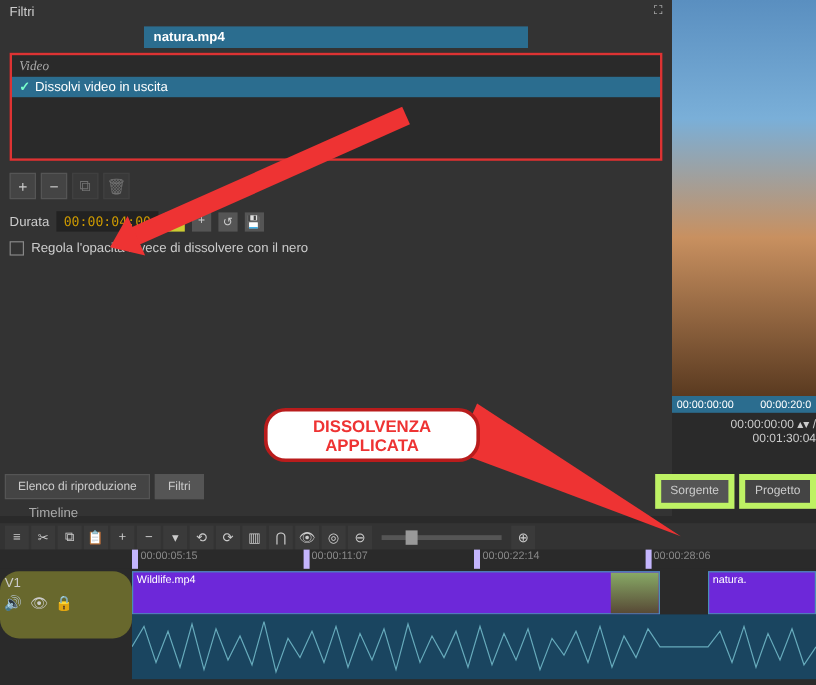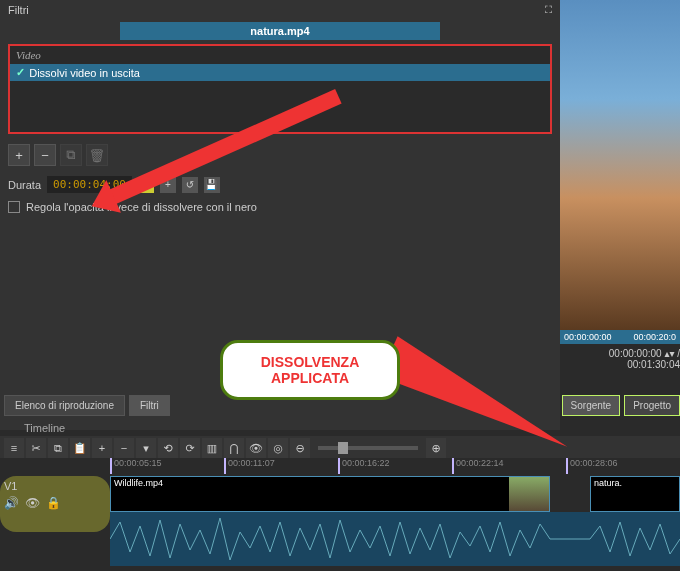--- a/index.html
+++ b/index.html
@@ -1,69 +1,69 @@
 <!DOCTYPE html>
 <html><head>
 <meta charset="utf-8">
 <style>
 * { margin: 0; padding: 0; box-sizing: border-box; font-family: Arial, sans-serif; }
 body { background: #2a2a2a; color: #ccc; width: 680px; height: 571px; position: relative; overflow: hidden; font-size: 11px; }
 .panel { background: #333; }
 .filters-panel { width: 560px; height: 430px; position: relative; }
 .filters-header { padding: 4px 8px; color: #ccc; display: flex; justify-content: space-between; }
-.clip-name-bar { background: #2b6d8f; color: #fff; padding: 3px 8px; text-align: center; margin: 2px 120px 0 120px; font-weight: bold; }
+.clip-name-bar { background: #2b6d8f; color: #fff; padding: 3px 8px; text-align: left; margin: 2px 120px 0 120px; font-weight: bold; }
 .filter-list { margin: 4px 8px; background: #2a2a2a; height: 90px; border: 2px solid #d33; position: relative; }
 .group-label { padding: 3px 6px; color: #aaa; font-style: italic; font-family: Liberation Serif, serif; }
 .filter-item { background: #2b6d8f; color: #fff; padding: 2px 6px; display: flex; align-items: center; gap: 4px; }
 .check { color: #7fc; font-weight: bold; }
 .toolbar { display: flex; gap: 4px; padding: 6px 8px; }
 .tool-btn { width: 22px; height: 22px; background: #444; border: 1px solid #555; display: flex; align-items: center; justify-content: center; cursor: pointer; color: #ccc; font-size: 13px; }
 .tool-btn.disabled { opacity: 0.4; }
 .duration-row { display: flex; align-items: center; gap: 6px; padding: 4px 8px; }
 .duration-value { background: #222; padding: 2px 6px; color: #c90; font-family: monospace; }
 .mini-btn { width: 16px; height: 16px; background: #555; display: flex; align-items: center; justify-content: center; font-size: 10px; cursor: pointer; }
 .yellow { background: #cc3; color: #333; }
 .opacity-row { padding: 4px 8px; display: flex; align-items: center; gap: 6px; }
 .checkbox { width: 12px; height: 12px; border: 1px solid #888; background: #333; }
 
 .preview { position: absolute; right: 0; top: 0; width: 120px; height: 330px; background: linear-gradient(to bottom, #5a8fc0 0%, #7aafd8 30%, #c89060 60%, #5a3a20 100%); }
 .preview-time-bar { position: absolute; right: 0; top: 330px; width: 120px; background: #2b6d8f; color: #fff; font-size: 9px; padding: 2px 4px; display: flex; justify-content: space-between; }
 .preview-controls { position: absolute; right: 0; top: 348px; width: 120px; text-align: right; font-size: 10px; }
 .preview-tabs { position: absolute; right: 0; top: 395px; display: flex; gap: 4px; }
-.preview-tab { background: #444; border: 1px solid #bef264; padding: 4px 8px; font-size: 10px; cursor: pointer; }
+.preview-tab { background: #444; border: 5px solid #bef264; padding: 4px 8px; font-size: 10px; cursor: pointer; }
 .preview-tab.active { background: #555; }
 
 .bottom-tabs { position: absolute; left: 0; top: 395px; display: flex; gap: 4px; padding: 0 4px; }
 .bottom-tab { background: #444; border: 1px solid #555; padding: 4px 10px; font-size: 10px; cursor: pointer; }
 .bottom-tab.active { background: #555; }
 
 .timeline-header { position: absolute; top: 420px; left: 18px; width: 680px; padding: 2px 6px; color: #aaa; }
 .timeline-toolbar { position: absolute; top: 436px; left: 0; width: 680px; display: flex; gap: 2px; padding: 2px 4px; background: #333; align-items: center; }
 .tl-btn { width: 20px; height: 20px; background: #3a3a3a; display: flex; align-items: center; justify-content: center; font-size: 11px; cursor: pointer; }
 .zoom-slider { width: 100px; height: 4px; background: #555; margin: 0 6px; position: relative; }
 .zoom-slider::before { content: ""; position: absolute; left: 20%; top: -4px; width: 10px; height: 12px; background: #999; }
 
 .ruler { position: absolute; top: 458px; left: 0; width: 680px; height: 16px; background: #2a2a2a; font-size: 9px; display: flex; }
 .ruler-label { position: absolute; left: 4px; color: #aaa; margin-top: 44px; }
 .ruler-ticks { margin-left: 110px; display: flex; width: 570px; }
-.tick { flex: 1; border-left: 2px solid #c4b5fd; padding-left: 2px; color: #888; }
+.tick { flex: 1; border-left: 5px solid #c4b5fd; padding-left: 2px; color: #888; }
 
 .track-head { position: absolute; left: 0; width: 110px; background: #68682d; padding: 4px; }
 .track-head .icons { display: flex; gap: 6px; margin-top: 4px; font-size: 12px; }
 .track-v1 { top: 476px; height: 56px; border-radius: 16px; }
 
 .clip-area { position: absolute; left: 110px; top: 476px; width: 570px; height: 90px; }
-.clip { position: absolute; top: 0; height: 36px; background: #000000; border: 1px solid #4a8fb5; color: #fff; font-size: 9px; padding: 1px 3px; overflow: hidden; }
+.clip { position: absolute; top: 0; height: 36px; background: #6d28d9; border: 1px solid #4a8fb5; color: #fff; font-size: 9px; padding: 1px 3px; overflow: hidden; }
 .clip-thumb { position: absolute; right: 0; top: 0; width: 40px; height: 36px; background: linear-gradient(#8a6,#543); }
 .clip1 { left: 0; width: 440px; }
 .clip2 { left: 480px; width: 90px; }
 .wave { position: absolute; top: 36px; left: 0; width: 570px; height: 54px; background: #1a4560; }
 .wave svg { width: 100%; height: 100%; }
 
-.callout { position: absolute; left: 220px; top: 340px; width: 180px; height: 60px; background: #fff; border: 3px solid #4d7c0f; border-radius: 18px; display: flex; align-items: center; justify-content: center; text-align: center; color: #e33; font-weight: bold; font-size: 14px; z-index: 50; }
+.callout { position: absolute; left: 220px; top: 340px; width: 180px; height: 45px; background: #fff; border: 3px solid #b91c1c; border-radius: 18px; display: flex; align-items: center; justify-content: center; text-align: center; color: #e33; font-weight: bold; font-size: 14px; z-index: 50; }
 .callout-tail { position: absolute; left: 380px; top: 375px; width: 0; height: 0; border-left: 200px solid #e33; border-top: 32px solid transparent; border-bottom: 12px solid transparent; transform: rotate(24deg); z-index: 40; }
 .arrow { position: absolute; left: 110px; top: 190px; width: 250px; height: 16px; background: #e33; transform: rotate(-24deg); transform-origin: left center; z-index: 30; }
 .arrow::before { content: ""; position: absolute; left: -20px; top: -10px; border-right: 24px solid #e33; border-top: 18px solid transparent; border-bottom: 18px solid transparent; }
 .popup-icons { font-size: 10px; }
 </style>
 </head>
 <body>
 
 <div class="filters-panel panel">
   <div class="filters-header">
@@ -136,21 +136,20 @@
   <div class="tl-btn">⊖</div>
   <div class="zoom-slider"></div>
   <div class="tl-btn">⊕</div>
 </div>
 
 <div class="ruler">
   <span class="ruler-label">Originale</span>
   <div class="ruler-ticks">
     <div class="tick">00:00:05:15</div>
     <div class="tick">00:00:11:07</div>
-    <div class="tick">00:00:16:22</div>
     <div class="tick">00:00:22:14</div>
     <div class="tick">00:00:28:06</div>
   </div>
 </div>
 
 <div class="track-head track-v1">
   <div>V1</div>
   <div class="icons">
     <span>🔊</span>
     <span>👁</span>

